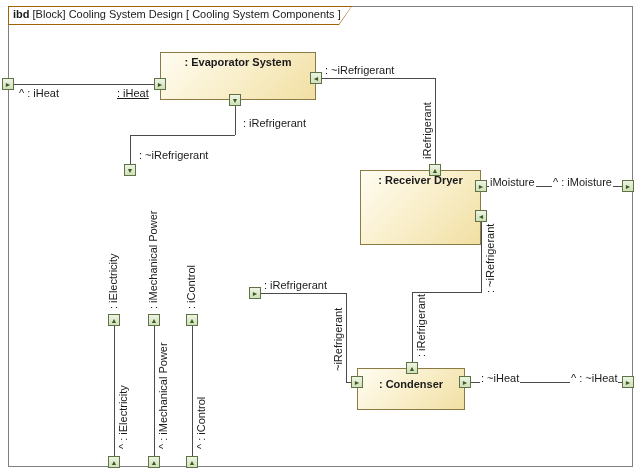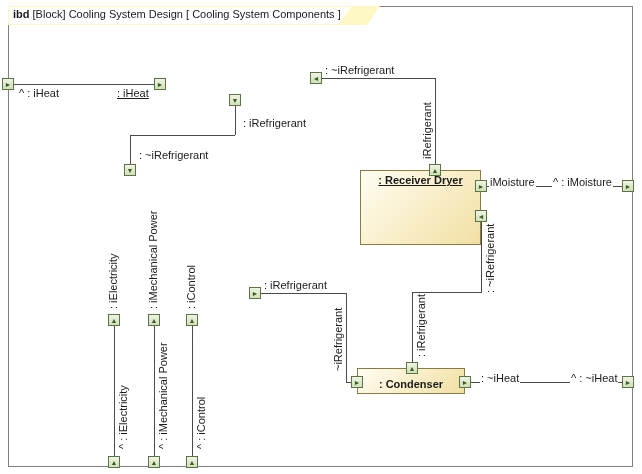--- a/index.html
+++ b/index.html
@@ -1,22 +1,22 @@
 <!DOCTYPE html>
 <html><head>
 <meta charset="utf-8">
 <style>
   html,body { margin:0; padding:0; background:#ffffff; }
   body { font-family:"Liberation Sans", sans-serif; }
   .canvas { position:relative; width:642px; height:474px; background:#ffffff; overflow:hidden; font-size:11px; color:#1a1a1a; }
   .frame { position:absolute; left:8px; top:6px; width:625px; height:461px; border:1px solid #7f7f7f; background:#ffffff; box-sizing:border-box; z-index:0; }
 
   
-  .tab { position:absolute; left:8px; top:6px; width:344px; height:19px; background:#fef9c3;
-         clip-path:polygon(0 0,100% 0,calc(100% - 13px) 100%,0 100%); z-index:6;padding-left:28px; }
+  .tab { position:absolute; left:8px; top:6px; width:344px; height:19px; background:#a16207;
+         clip-path:polygon(0 0,100% 0,calc(100% - 13px) 100%,0 100%); z-index:6; }
   .tab-fill { position:absolute; left:1px; top:1px; width:342px; height:17px; background:#ffffff;
          clip-path:polygon(0 0,100% 0,calc(100% - 12px) 100%,0 100%); }
   .tab-text { position:absolute; left:5px; top:2px; white-space:nowrap; font-size:11px; }
 
   .block { position:absolute; border:1px solid #8a7a43;
            background:linear-gradient(135deg,#fffdf2 0%,#f8edc6 55%,#f1dfa3 100%);
            box-sizing:border-box; text-align:center; z-index:2; }
   .bname { font-weight:bold; font-size:11px; padding-top:3px; }
 
   .ln { position:absolute; background:#4a4a4a; z-index:1; }
@@ -62,27 +62,30 @@
   <div class="ln" style="left:261px;top:293px;width:85px;height:1px;"></div>
   <div class="ln" style="left:346px;top:293px;width:1px;height:90px;"></div>
   <div class="ln" style="left:346px;top:382px;width:5px;height:1px;"></div>
 
   <div class="ln" style="left:471px;top:382px;width:151px;height:1px;"></div>
 
   <div class="ln" style="left:114px;top:326px;width:1px;height:130px;"></div>
   <div class="ln" style="left:154px;top:326px;width:1px;height:130px;"></div>
   <div class="ln" style="left:192px;top:326px;width:1px;height:130px;"></div>
 
+  <div class="block" style="left:160px;top:52px;width:156px;height:48px;">
+    <div class="bname">: Evaporator System</div>
+  </div>
 
 
-  <div class="block" style="left:360px;top:170px;width:121px;height:75px;text-decoration:underline;">
+  <div class="block" style="left:360px;top:170px;width:121px;height:75px;">
     <div class="bname">: Receiver Dryer</div>
   </div>
 
-  <div class="block" style="left:357px;top:368px;width:108px;height:26px;">
+  <div class="block" style="left:357px;top:368px;width:108px;height:42px;">
     <div class="bname" style="padding-top:9px;">: Condenser</div>
   </div>
 
   <div class="lbl tr" style="left:18px;top:87px;">^ : iHeat</div>
   <div class="lbl tr" style="left:116px;top:87px;text-decoration:underline;">: iHeat</div>
   <div class="lbl tr" style="left:324px;top:64px;">: ~iRefrigerant</div>
   <div class="lbl tr" style="left:242px;top:117px;">: iRefrigerant</div>
   <div class="lbl tr" style="left:138px;top:149px;">: ~iRefrigerant</div>
   <div class="lbl tr" style="left:263px;top:279px;">: iRefrigerant</div>
   <div class="lbl" style="left:489px;top:176px;">iMoisture</div>

